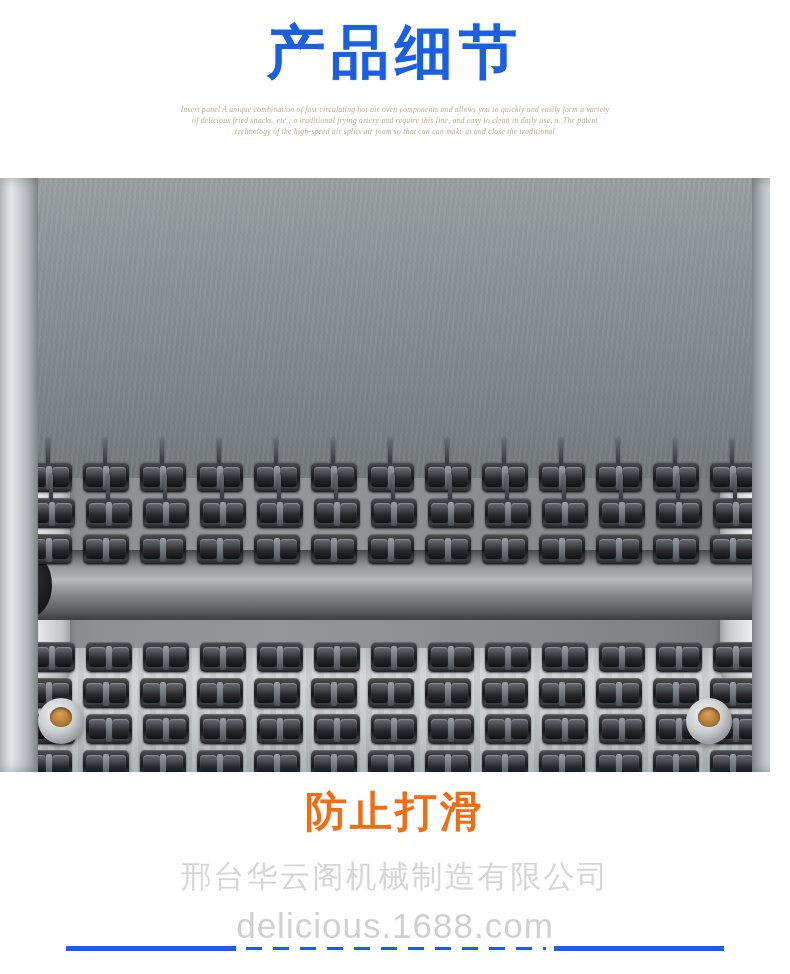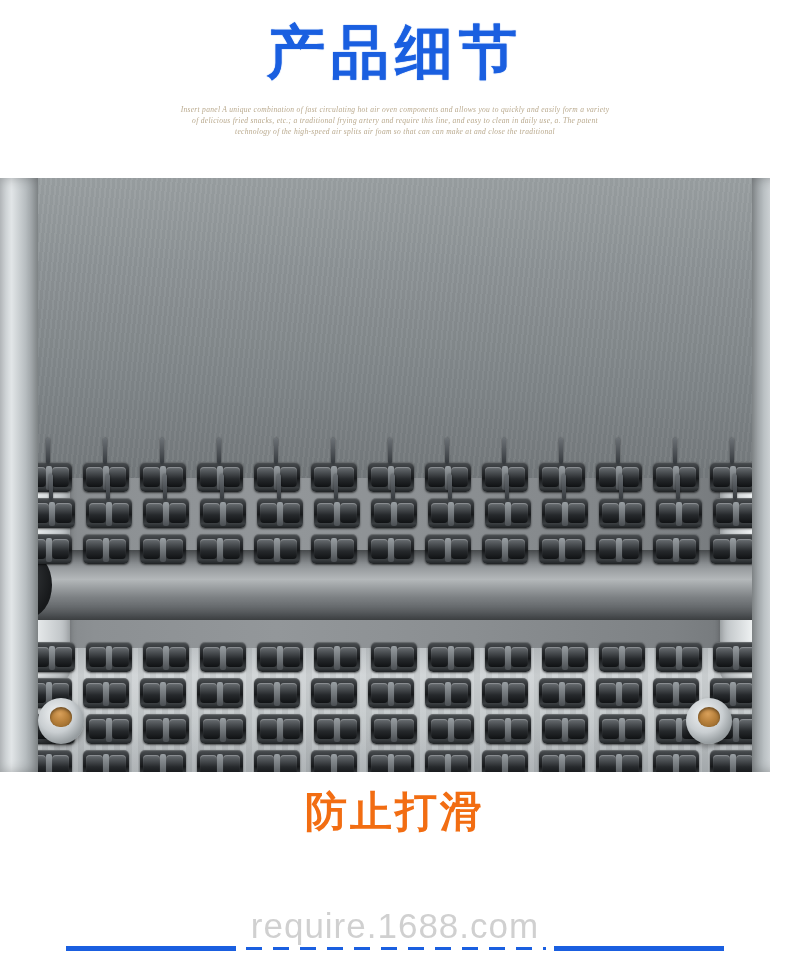--- a/index.html
+++ b/index.html
@@ -552,21 +552,22 @@
     <div class="frame-right"></div>
 
     <div class="foot left"></div>
     <div class="foot right"></div>
   </div>
 
   <div class="caption">
     <div class="caption-title">防止打滑</div>
   </div>
 
-  <div class="wm-site">require.1688.com</div>
+  <div class="wm-company">邢台华云阁机械制造有限公司</div>
+  <div class="wm-site">delicious.1688.com</div>
 
   <div class="bottom-rule">
     <div class="rule-solid-left"></div>
     <div class="rule-dashed"></div>
     <div class="rule-solid-right"></div>
   </div>
 
 </div>
 
 </body></html>

